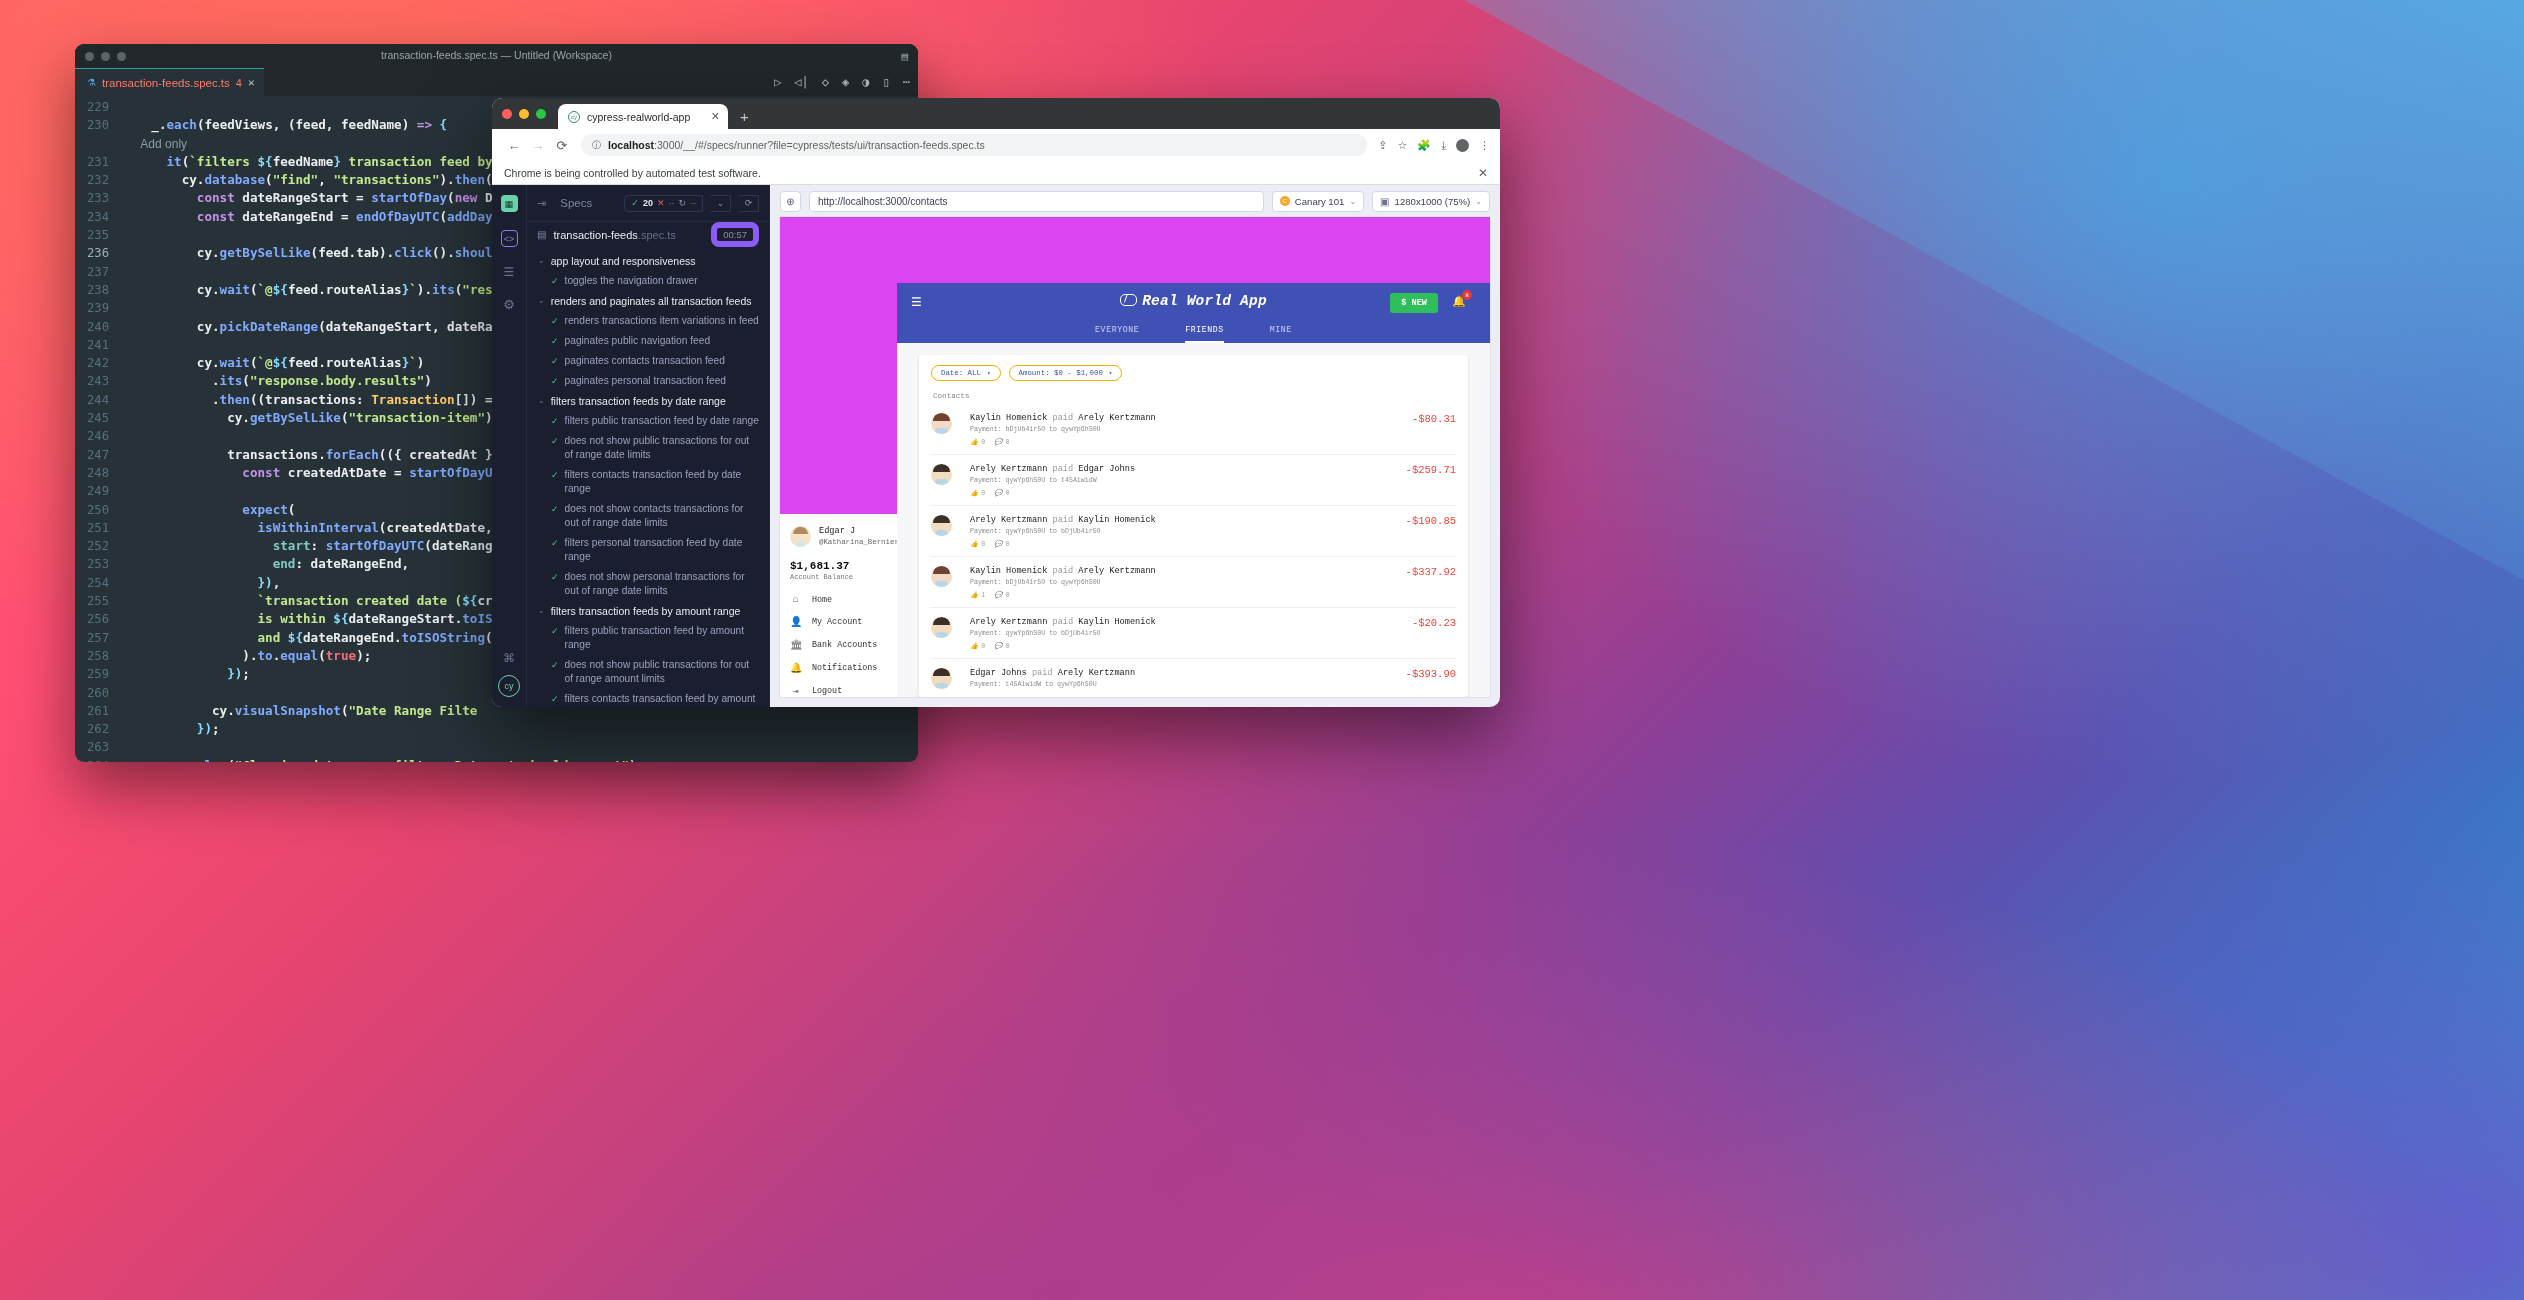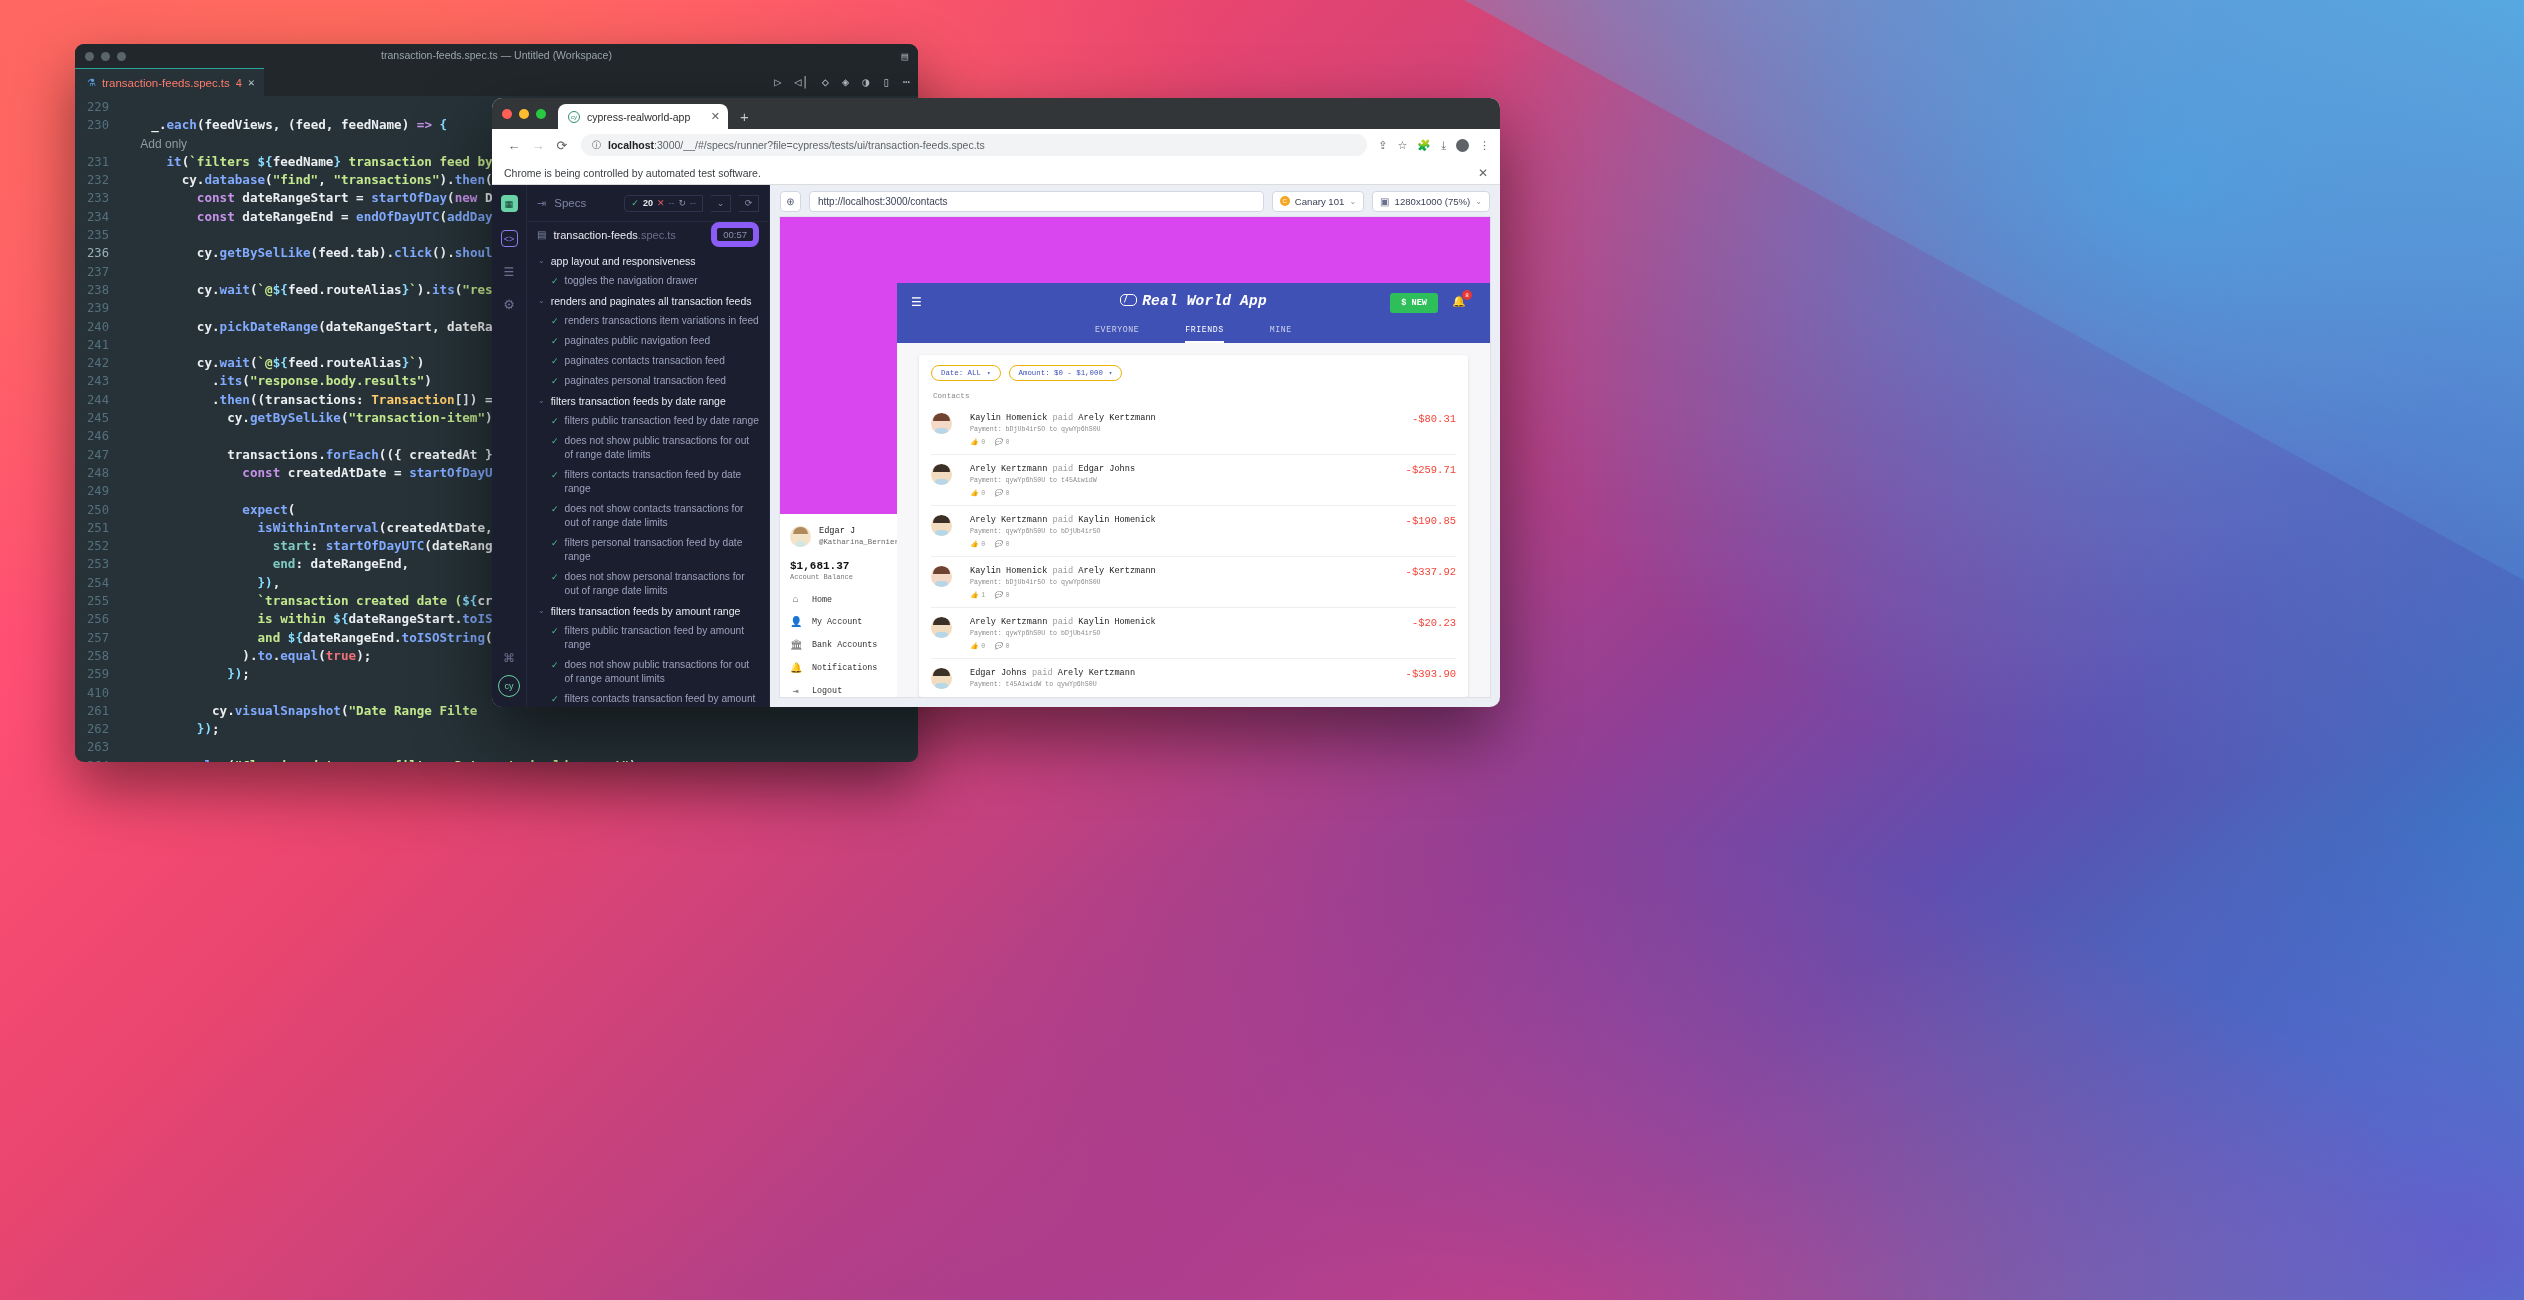--- a/index.html
+++ b/index.html
@@ -105,21 +105,21 @@
   .railbottom { position:absolute; bottom:10px; left:0; right:0; display:flex; flex-direction:column;
      align-items:center; gap:10px;}
   .cybadge { width:22px;height:22px;border-radius:50%; border:1.4px solid #69d3a7; color:#69d3a7;
      display:flex;align-items:center;justify-content:center;font-size:9px;
      font-family:"Liberation Sans",sans-serif;}
   .cykbd { color:#6a7190; font-size:12px;}
 
   .cyspecs { width:243px; background:#1b1e2e; border-right:1px solid #242a3d; }
   .cyspecs-head { height:36px; display:flex; align-items:center; padding:0 10px; gap:8px;}
   .cyspecs-head .arrow { color:#6a7190; font-size:11px;}
-  .cyspecs-head .lbl { color:#7e87a6; font-size:11.5px; font-family:"Liberation Sans",sans-serif; flex:1;}
+  .cyspecs-head .lbl { color:#7e87a6; font-size:11.5px; font-family:"Liberation Sans",sans-serif; flex:1;margin-left:6px;}
   .statchip { border:1px solid #2e3450; border-radius:4px 0 0 4px; height:17px; display:flex; align-items:center;
     gap:4px; padding:0 6px; font-size:9px; font-family:"Liberation Sans",sans-serif;}
   .statchip .ok{color:#4ec08a;} .statchip .okn{color:#e8eaf2; font-weight:bold;}
   .statchip .bad{color:#e05a63;} .statchip .dash{color:#5b6280;}
   .statchip .pend{color:#8a90ad;}
   .chipbtn { border:1px solid #2e3450; border-left:none; height:17px; width:20px; display:flex;
      align-items:center; justify-content:center; color:#8a90ad; font-size:9px;}
   .specrow { height:26px; display:flex; align-items:center; padding:0 10px; gap:7px;
      border-top:1px solid #242a3d;}
   .specrow .fico { color:#7e87a6; font-size:10px;}
@@ -267,21 +267,21 @@
       <div class="cline"><div class="gut">250</div><div class="ctext">                <span class="fn">expect</span><span class="pl">(</span></div></div>
       <div class="cline"><div class="gut">251</div><div class="ctext">                  <span class="fn">isWithinInterval</span><span class="pl">(</span><span class="ctext">createdAtDate</span><span class="pl">,</span></div></div>
       <div class="cline"><div class="gut">252</div><div class="ctext">                    <span class="teal">start</span><span class="pl">: </span><span class="fn">startOfDayUTC</span><span class="pl">(</span><span class="ctext">dateRang</span></div></div>
       <div class="cline"><div class="gut">253</div><div class="ctext">                    <span class="teal">end</span><span class="pl">: </span><span class="ctext">dateRangeEnd</span><span class="pl">,</span></div></div>
       <div class="cline"><div class="gut">254</div><div class="ctext">                  <span class="cy">})</span><span class="pl">,</span></div></div>
       <div class="cline"><div class="gut">255</div><div class="ctext">                  <span class="str">`transaction created date (</span><span class="cy">${</span><span class="ctext">cr</span></div></div>
       <div class="cline"><div class="gut">256</div><div class="ctext">                  <span class="str">is within </span><span class="cy">${</span><span class="ctext">dateRangeStart</span><span class="pl">.</span><span class="fn">toIS</span></div></div>
       <div class="cline"><div class="gut">257</div><div class="ctext">                  <span class="str">and </span><span class="cy">${</span><span class="ctext">dateRangeEnd</span><span class="pl">.</span><span class="fn">toISOString</span><span class="pl">(</span></div></div>
       <div class="cline"><div class="gut">258</div><div class="ctext">                <span class="pl">).</span><span class="fn">to</span><span class="pl">.</span><span class="fn">equal</span><span class="pl">(</span><span class="pnk">true</span><span class="pl">);</span></div></div>
       <div class="cline"><div class="gut">259</div><div class="ctext">              <span class="cy">})</span><span class="pl">;</span></div></div>
-      <div class="cline"><div class="gut">410</div><div class="ctext"></div></div>
+      <div class="cline"><div class="gut">260</div><div class="ctext"></div></div>
       <div class="cline"><div class="gut">261</div><div class="ctext">            <span class="ctext">cy</span><span class="pl">.</span><span class="fn">visualSnapshot</span><span class="pl">(</span><span class="str">"Date Range Filte</span></div></div>
       <div class="cline"><div class="gut">262</div><div class="ctext">          <span class="cy">})</span><span class="pl">;</span></div></div>
       <div class="cline"><div class="gut">263</div><div class="ctext"></div></div>
       <div class="cline"><div class="gut">264</div><div class="ctext">        <span class="ctext">cy</span><span class="pl">.</span><span class="fn">log</span><span class="pl">(</span><span class="str">"Clearing date range filter. Data set should revert"</span><span class="pl">);</span></div></div>
     </div>
 </div>
 
 <div id="chrome">
   <div class="ctabbar">
     <div class="ctraffic">

